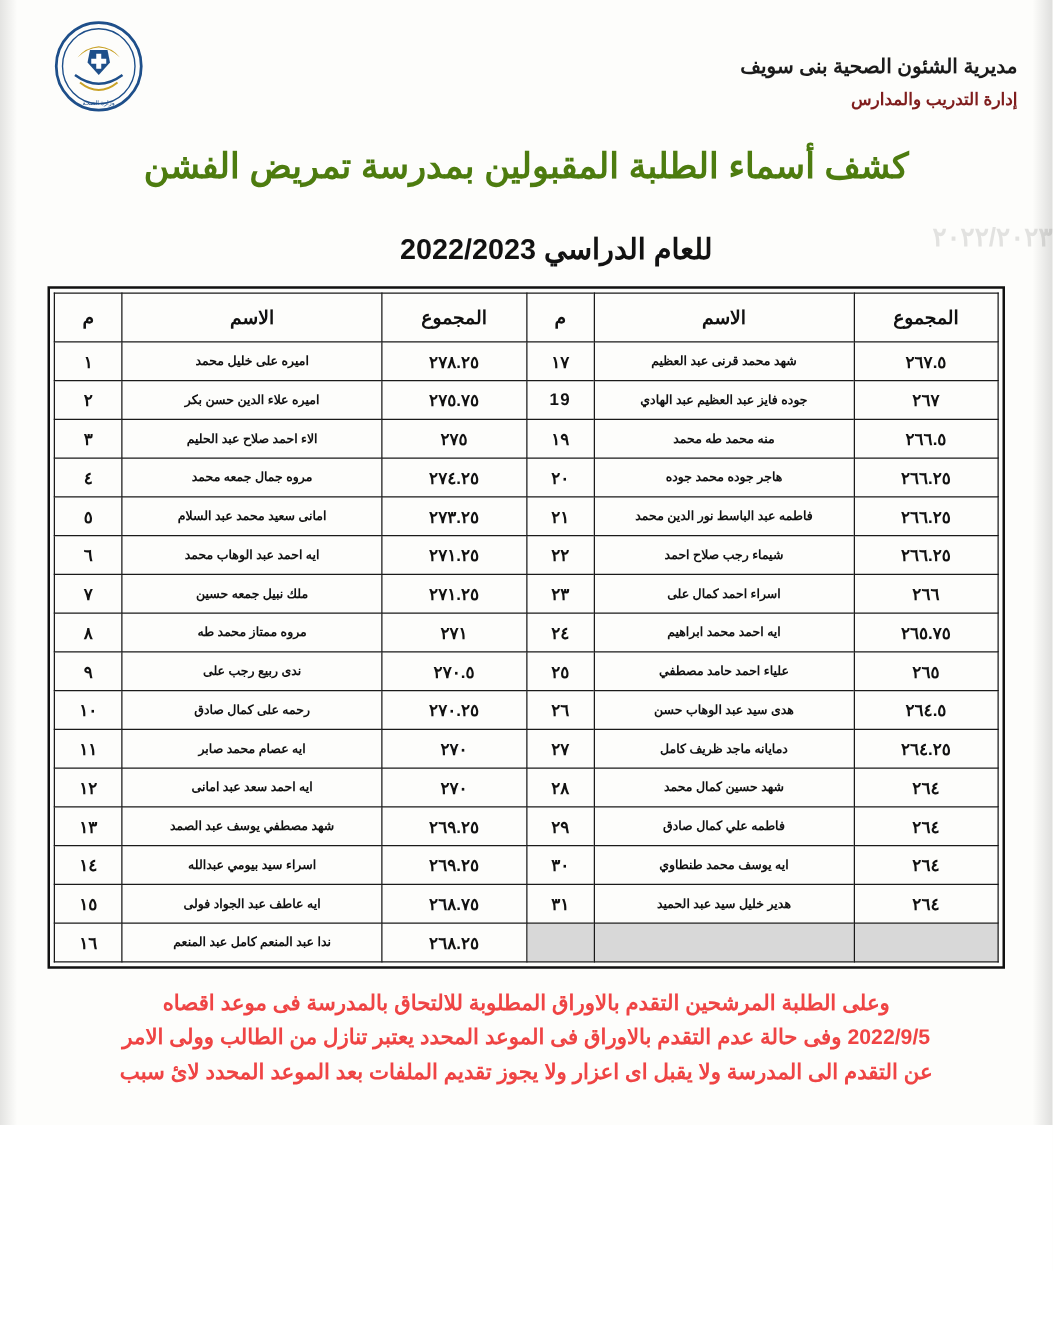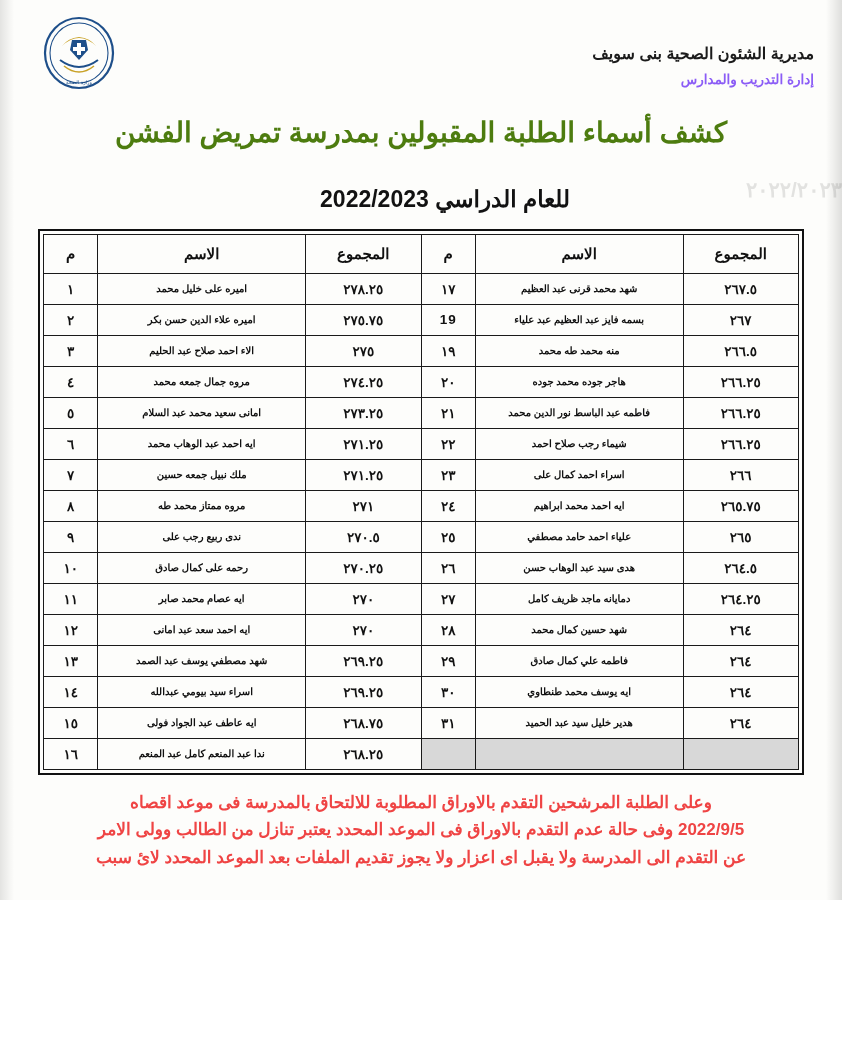--- a/index.html
+++ b/index.html
@@ -63,21 +63,21 @@
   }
   .org-line1 {
     font-size: 16px;
     font-weight: bold;
     color: #1b1b1b;
     letter-spacing: 0px;
   }
   .org-line2 {
     font-size: 13.5px;
     font-weight: bold;
-    color: #8b5cf6;
+    color: #7f1d1d;
     margin-top: 4px;
   }
 
   
   .title-block {
     text-align: center;
     margin-top: 6px;
   }
   .title-main {
     font-size: 28px;
@@ -217,21 +217,21 @@
         <tr>
           <td class="total-cell">٢٦٧.٥</td>
           <td class="name-cell">شهد محمد قرنى عبد العظيم</td>
           <td class="num-cell">١٧</td>
           <td class="total-cell">٢٧٨.٢٥</td>
           <td class="name-cell">اميره على خليل محمد</td>
           <td class="num-cell">١</td>
         </tr>
         <tr>
           <td class="total-cell">٢٦٧</td>
-          <td class="name-cell">بسمه فايز عبد العظيم عبد علياء</td>
+          <td class="name-cell">جوده فايز عبد العظيم عبد الهادي</td>
           <td class="num-cell">19</td>
           <td class="total-cell">٢٧٥.٧٥</td>
           <td class="name-cell">اميره علاء الدين حسن بكر</td>
           <td class="num-cell">٢</td>
         </tr>
         <tr>
           <td class="total-cell">٢٦٦.٥</td>
           <td class="name-cell">منه محمد طه محمد</td>
           <td class="num-cell">١٩</td>
           <td class="total-cell">٢٧٥</td>

